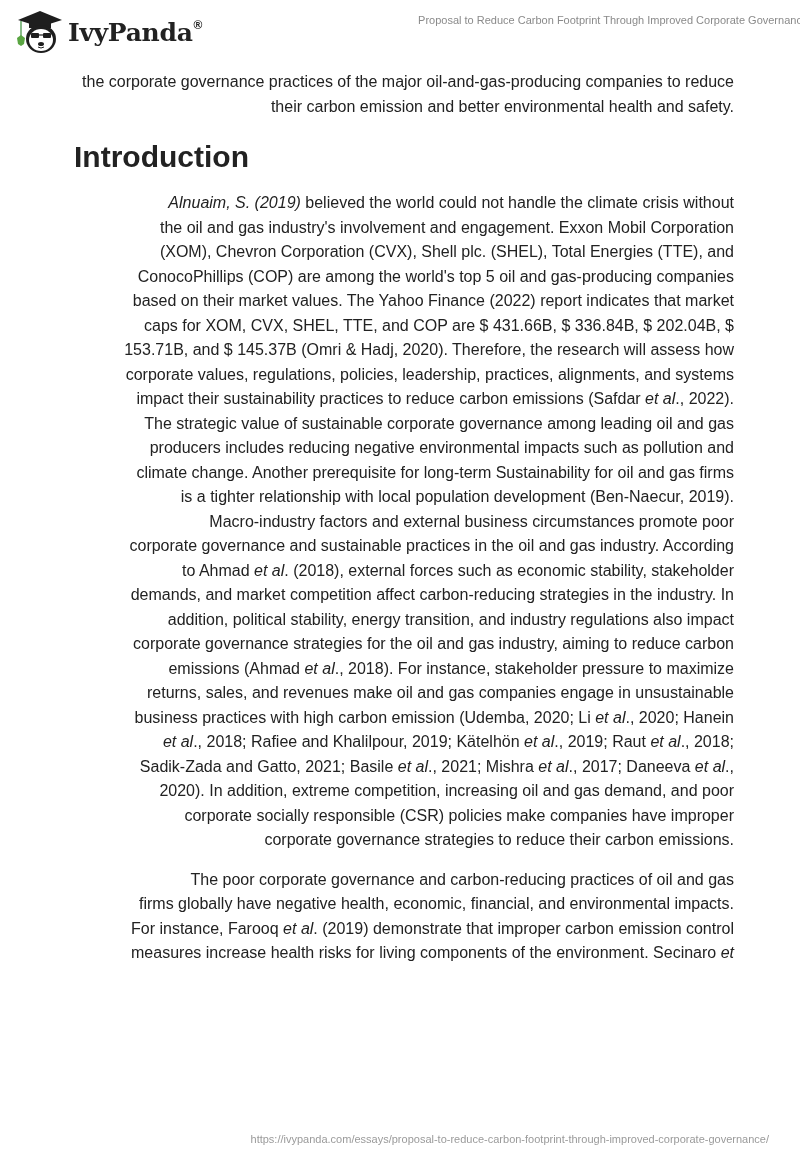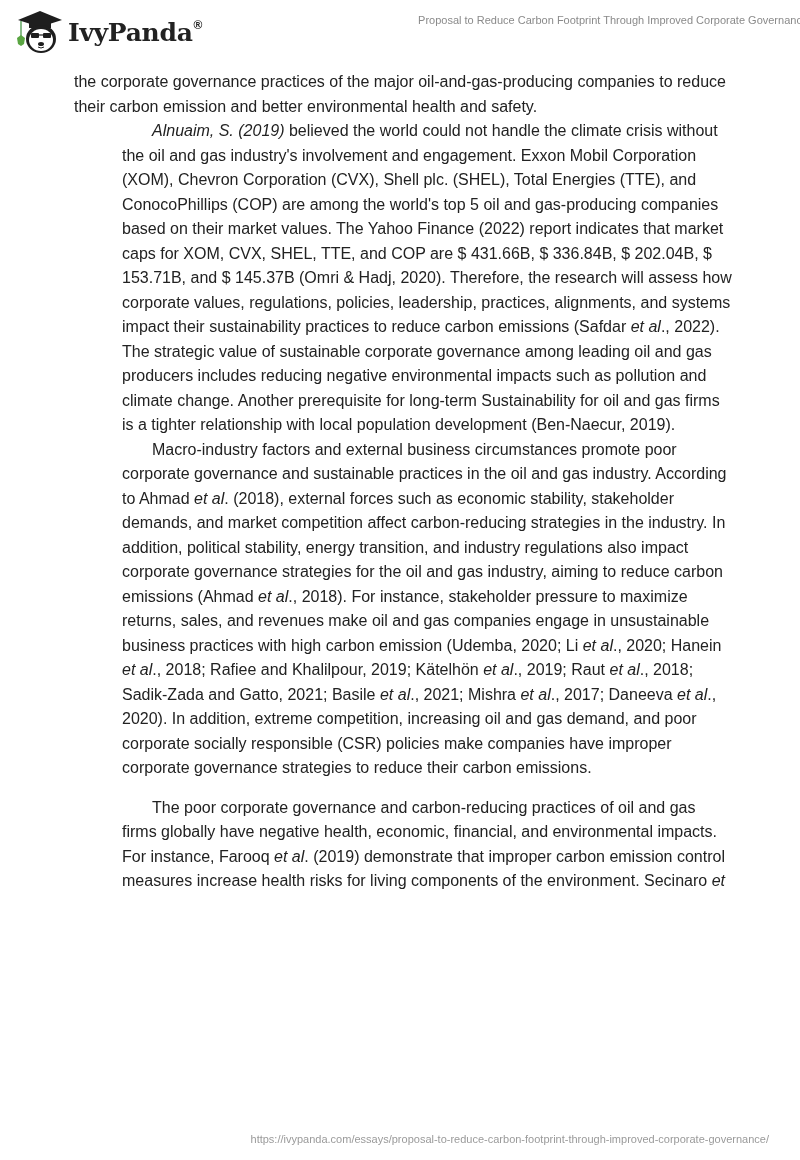--- a/index.html
+++ b/index.html
@@ -13,21 +13,21 @@
     .logo-text {
       font-family: "DejaVu Serif", serif; font-weight: bold; font-size: 25px;
       color: #222; margin-left: 2px; letter-spacing: -0.3px;
     }
     .logo-text sup { font-size: 12px; font-family: "Liberation Sans", sans-serif; vertical-align: 12px; margin-left: 1px; }
     .doc-title {
       position: absolute; right: 36px; top: 14px; font-size: 11px; color: #8a8a8a;
     }
     .content { position: absolute; left: 74px; top: 70px; width: 660px; }
     p {
-      margin: 0; font-size: 16px; line-height: 24.5px; color: #222;
+      margin: 0; font-size: 16px; line-height: 24.5px; color: #222; text-align: right;
     }
     p.indent { text-indent: 30px; margin-left: 48px; }
     h2.h-intro { font-size: 30px; font-weight: bold; margin: 18px 0 14px 0; line-height: 40px; color: #222; }
     h2.h-bg { font-size: 25px; font-weight: bold; margin: 17px 0 13px 0; line-height: 34px; color: #222; }
     p.gap { margin-top: 15px; }
     .footer-url {
       position: absolute; right: 31px; top: 1133px; font-size: 11px; color: #9a9a9a;
     }
     i { font-style: italic; }
   </style>
@@ -53,20 +53,21 @@
       <path d="M24,39 Q27,41 30,39" stroke="#1e1e1e" stroke-width="1" fill="none"></path>
     </svg>
     <span class="logo-text"><span>IvyPanda</span><sup>®</sup></span>
   </div>
   <div class="doc-title">Proposal to Reduce Carbon Footprint Through Improved Corporate Governance</div>
 </div>
 
 <div class="content">
   <p>the corporate governance practices of the major oil-and-gas-producing companies to reduce their carbon emission and better environmental health and safety.</p>
 
+  <h2 class="h-intro">Introduction</h2>
 
   <p class="indent"><i>Alnuaim, S. (2019)</i><span> believed the world could not handle the climate crisis without the oil and gas industry's involvement and engagement. Exxon Mobil Corporation (XOM), Chevron Corporation (CVX), Shell plc. (SHEL), Total Energies (TTE), and ConocoPhillips (COP) are among the world's top 5 oil and gas-producing companies based on their market values. The Yahoo Finance (2022) report indicates that market caps for XOM, CVX, SHEL, TTE, and COP are $ 431.66B, $ 336.84B, $ 202.04B, $ 153.71B, and $ 145.37B (Omri &amp; Hadj, 2020). Therefore, the research will assess how corporate values, regulations, policies, leadership, practices, alignments, and systems impact their sustainability practices to reduce carbon emissions (Safdar </span><i>et al</i><span>., 2022). The strategic value of sustainable corporate governance among leading oil and gas producers includes reducing negative environmental impacts such as pollution and climate change. Another prerequisite for long-term Sustainability for oil and gas firms is a tighter relationship with local population development (Ben-Naecur, 2019).</span></p>
 
 
   <p class="indent"><span>Macro-industry factors and external business circumstances promote poor corporate governance and sustainable practices in the oil and gas industry. According to Ahmad </span><i>et al</i><span>. (2018), external forces such as economic stability, stakeholder demands, and market competition affect carbon-reducing strategies in the industry. In addition, political stability, energy transition, and industry regulations also impact corporate governance strategies for the oil and gas industry, aiming to reduce carbon emissions (Ahmad </span><i>et al</i><span>., 2018). For instance, stakeholder pressure to maximize returns, sales, and revenues make oil and gas companies engage in unsustainable business practices with high carbon emission (Udemba, 2020; Li </span><i>et al</i><span>., 2020; Hanein </span><i>et al</i><span>., 2018; Rafiee and Khalilpour, 2019; Kätelhön </span><i>et al</i><span>., 2019; Raut </span><i>et al</i><span>., 2018; Sadik-Zada and Gatto, 2021; Basile </span><i>et al</i><span>., 2021; Mishra </span><i>et al</i><span>., 2017; Daneeva </span><i>et al</i><span>., 2020). In addition, extreme competition, increasing oil and gas demand, and poor corporate socially responsible (CSR) policies make companies have improper corporate governance strategies to reduce their carbon emissions.</span></p>
 
   <p class="indent gap"><span>The poor corporate governance and carbon-reducing practices of oil and gas firms globally have negative health, economic, financial, and environmental impacts. For instance, Farooq </span><i>et al</i><span>. (2019) demonstrate that improper carbon emission control measures increase health risks for living components of the environment. Secinaro </span><i>et</i></p>
 </div>
 
 <div class="footer-url">https://ivypanda.com/essays/proposal-to-reduce-carbon-footprint-through-improved-corporate-governance/</div>

